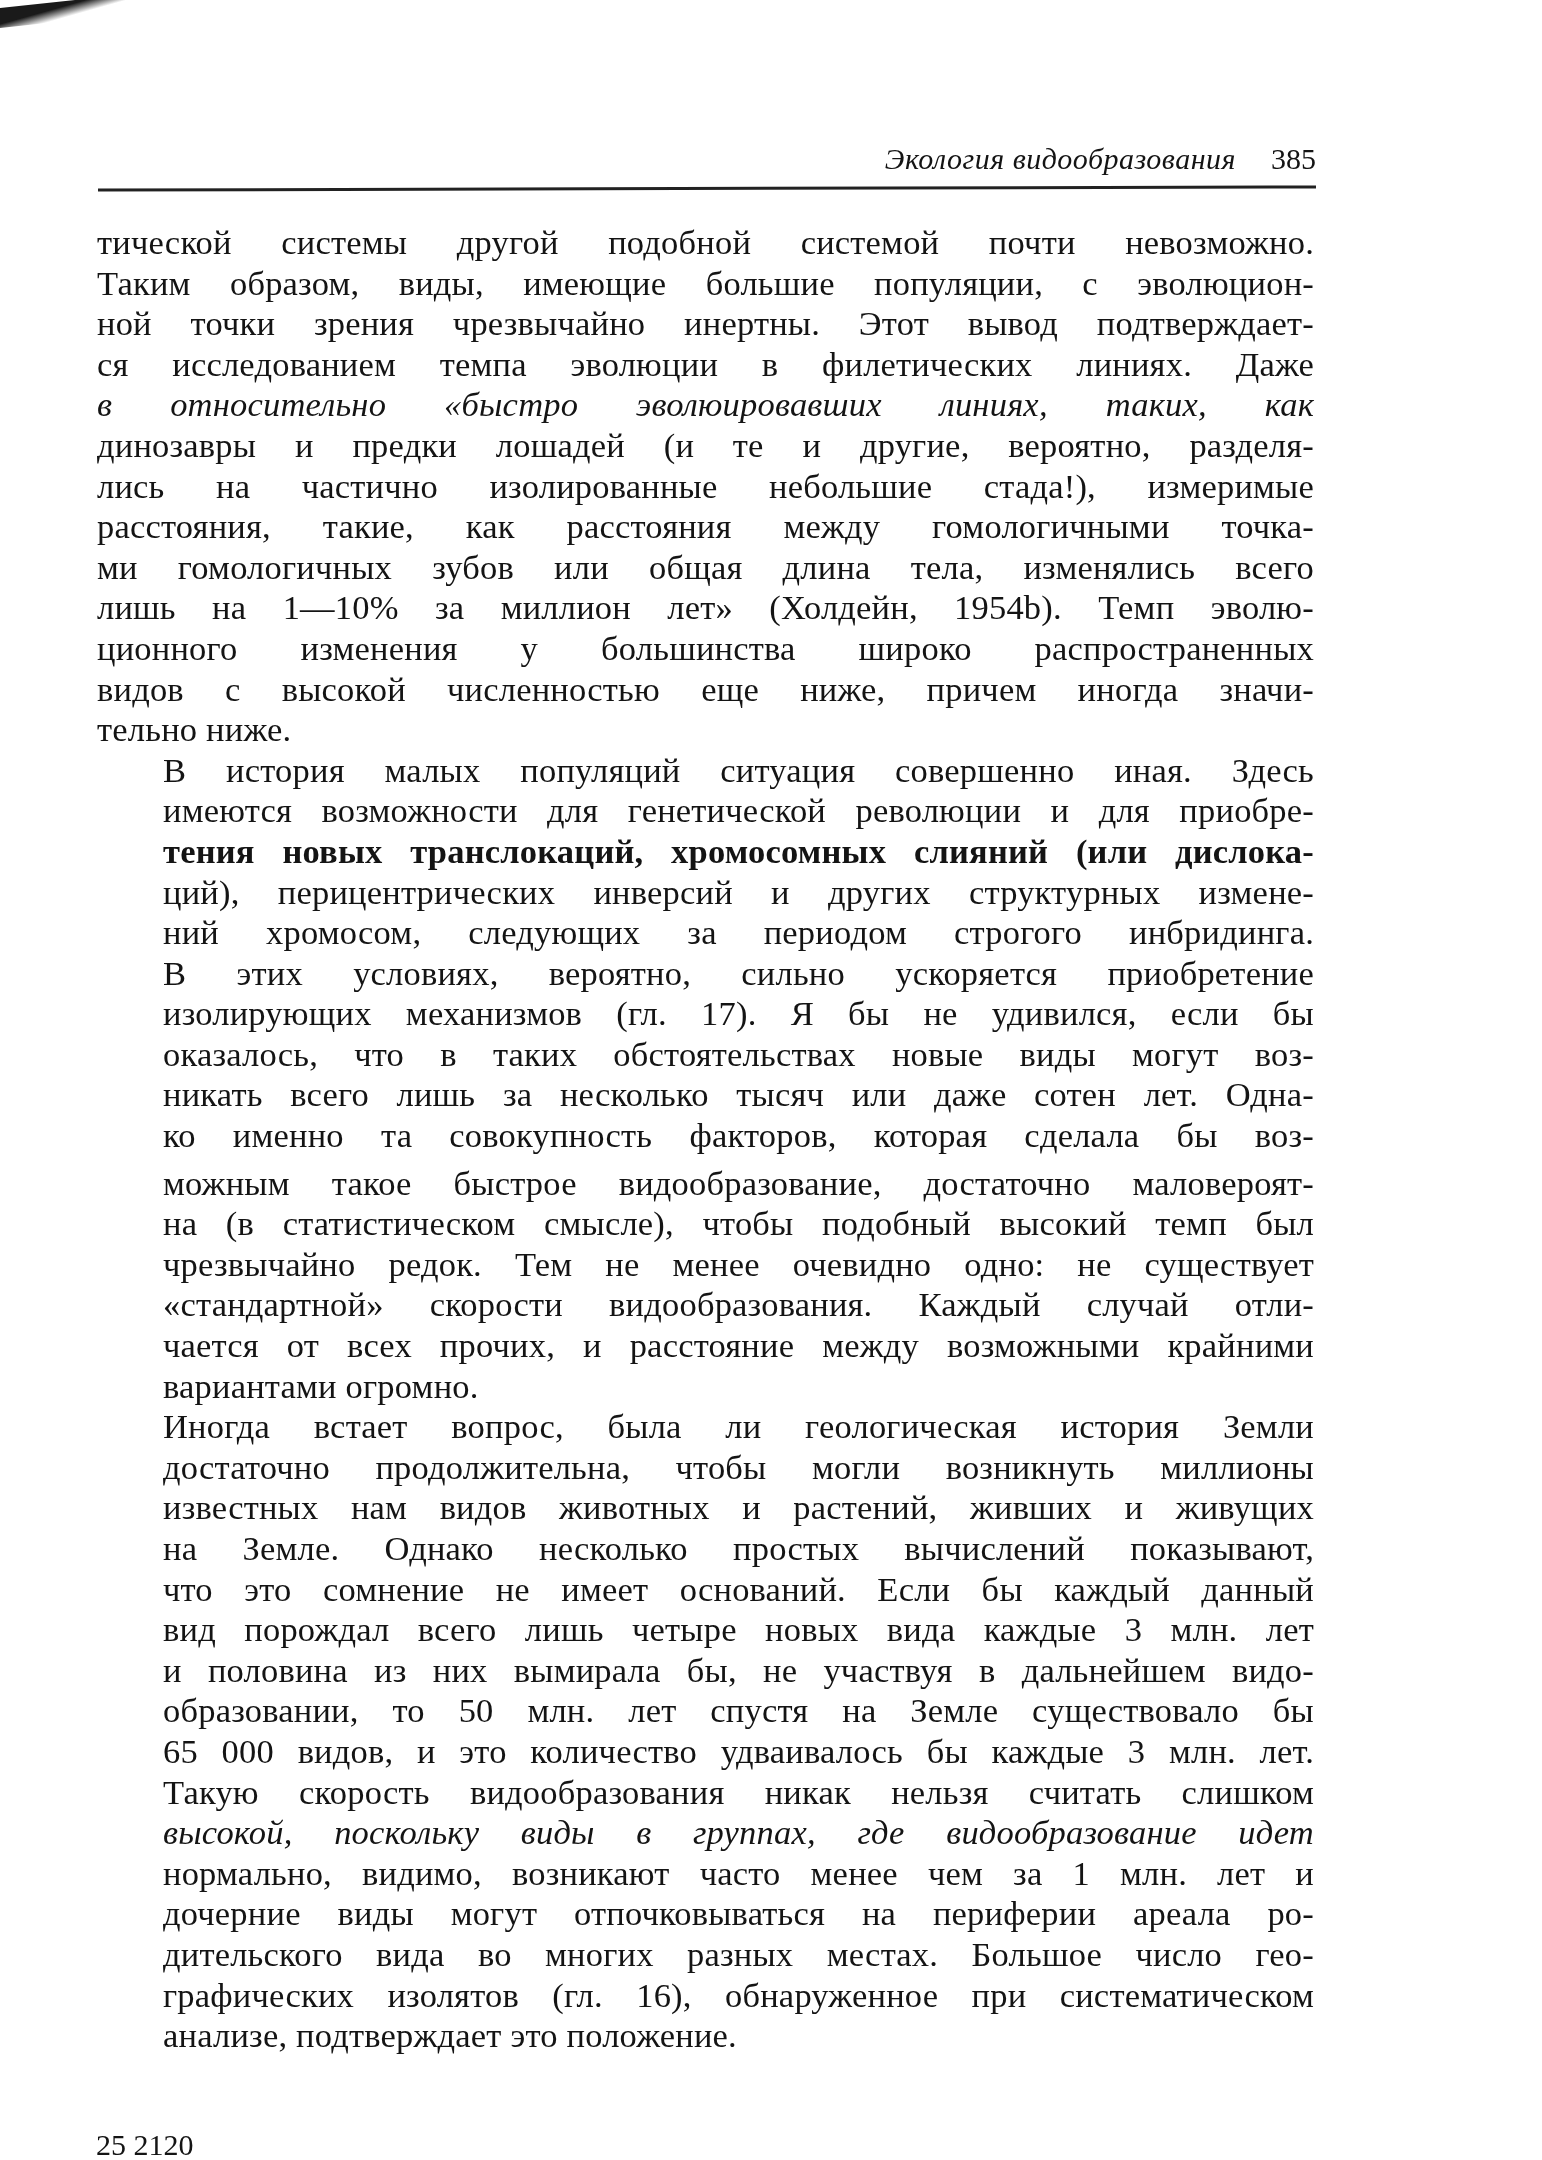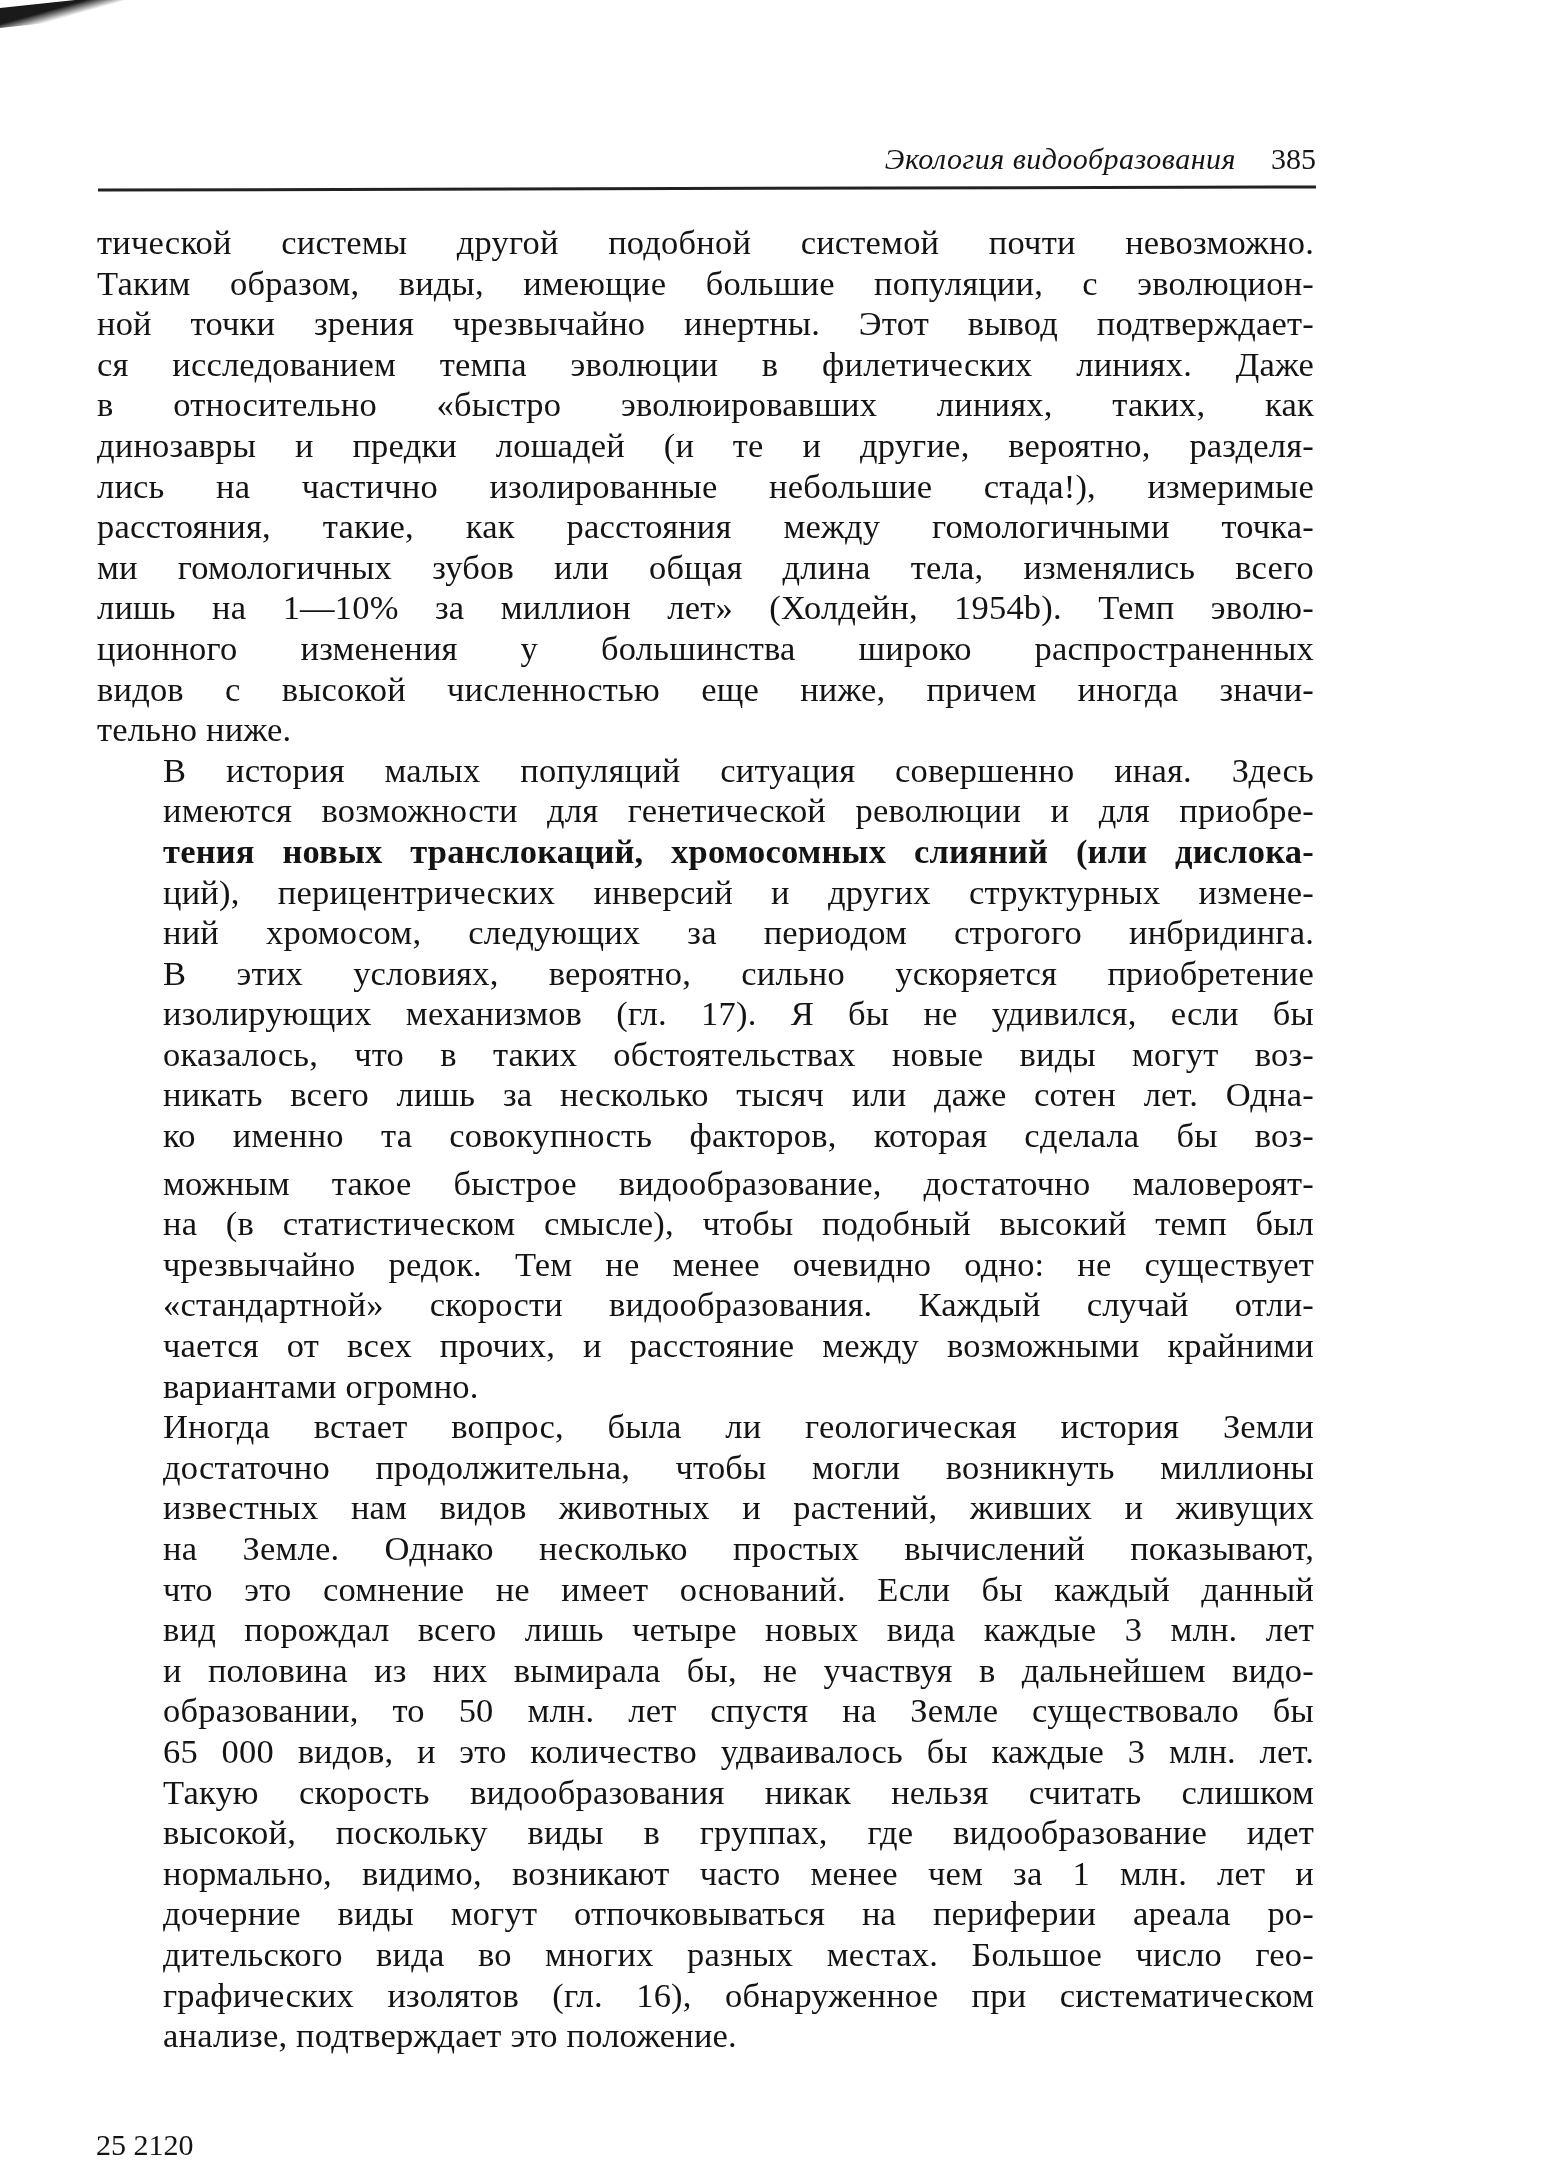--- a/index.html
+++ b/index.html
@@ -48,21 +48,21 @@
   <div class="page-number">385</div>
   <div class="header-rule"></div>
 </div>
 
 <div class="body-text" id="body-text">
     <p>
       <span class="line" style="display: block;">тической системы другой подобной системой почти невозможно.</span>
       <span class="line" style="display: block;">Таким образом, виды, имеющие большие популяции, с эволюцион-</span>
       <span class="line" style="display: block;">ной точки зрения чрезвычайно инертны. Этот вывод подтверждает-</span>
       <span class="line" style="display: block;">ся исследованием темпа эволюции в филетических линиях. Даже</span>
-      <span class="line" style="display: block;">в относительно «быстро эволюировавших линиях, таких, как</span>
+      <span class="line" style="display: block; font-style: italic;">в относительно «быстро эволюировавших линиях, таких, как</span>
       <span class="line" style="display: block;">динозавры и предки лошадей (и те и другие, вероятно, разделя-</span>
       <span class="line" style="display: block;">лись на частично изолированные небольшие стада!), измеримые</span>
       <span class="line" style="display: block;">расстояния, такие, как расстояния между гомологичными точка-</span>
       <span class="line" style="display: block;">ми гомологичных зубов или общая длина тела, изменялись всего</span>
       <span class="line" style="display: block;">лишь на 1—10% за миллион лет» (Холдейн, 1954b). Темп эволю-</span>
       <span class="line" style="display: block;">ционного изменения у большинства широко распространенных</span>
       <span class="line" style="display: block;">видов с высокой численностью еще ниже, причем иногда значи-</span>
       <span class="line last">тельно ниже.</span>
     </p>
     <p class="indent">
@@ -87,21 +87,21 @@
       <span class="line" style="display: block;">Иногда встает вопрос, была ли геологическая история Земли</span>
       <span class="line" style="display: block;">достаточно продолжительна, чтобы могли возникнуть миллионы</span>
       <span class="line" style="display: block;">известных нам видов животных и растений, живших и живущих</span>
       <span class="line" style="display: block;">на Земле. Однако несколько простых вычислений показывают,</span>
       <span class="line" style="display: block;">что это сомнение не имеет оснований. Если бы каждый данный</span>
       <span class="line" style="display: block;">вид порождал всего лишь четыре новых вида каждые 3 млн. лет</span>
       <span class="line" style="display: block;">и половина из них вымирала бы, не участвуя в дальнейшем видо-</span>
       <span class="line" style="display: block;">образовании, то 50 млн. лет спустя на Земле существовало бы</span>
       <span class="line" style="display: block;">65 000 видов, и это количество удваивалось бы каждые 3 млн. лет.</span>
       <span class="line" style="display: block;">Такую скорость видообразования никак нельзя считать слишком</span>
-      <span class="line" style="display: block;">высокой, поскольку виды в группах, где видообразование идет</span>
+      <span class="line" style="display: block; font-style: italic;">высокой, поскольку виды в группах, где видообразование идет</span>
       <span class="line" style="display: block;">нормально, видимо, возникают часто менее чем за 1 млн. лет и</span>
       <span class="line" style="display: block;">дочерние виды могут отпочковываться на периферии ареала ро-</span>
       <span class="line" style="display: block;">дительского вида во многих разных местах. Большое число гео-</span>
       <span class="line" style="display: block;">графических изолятов (гл. 16), обнаруженное при систематическом</span>
       <span class="line last">анализе, подтверждает это положение.</span>
     </p>
   </div>
 
 <div class="footer-sig">25 2120</div>
 

